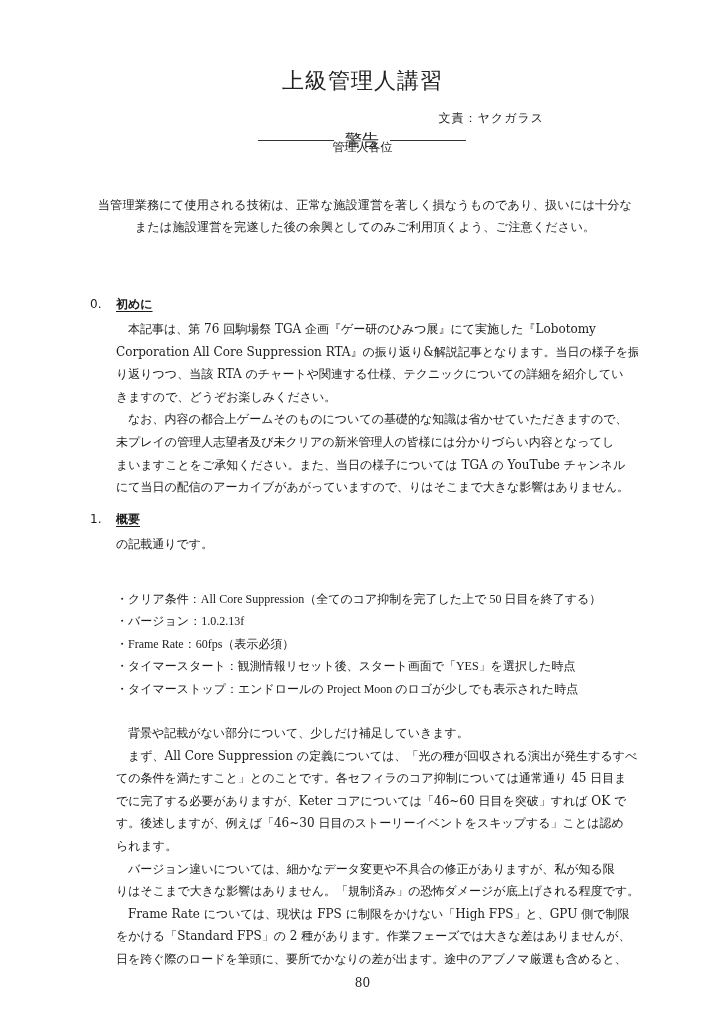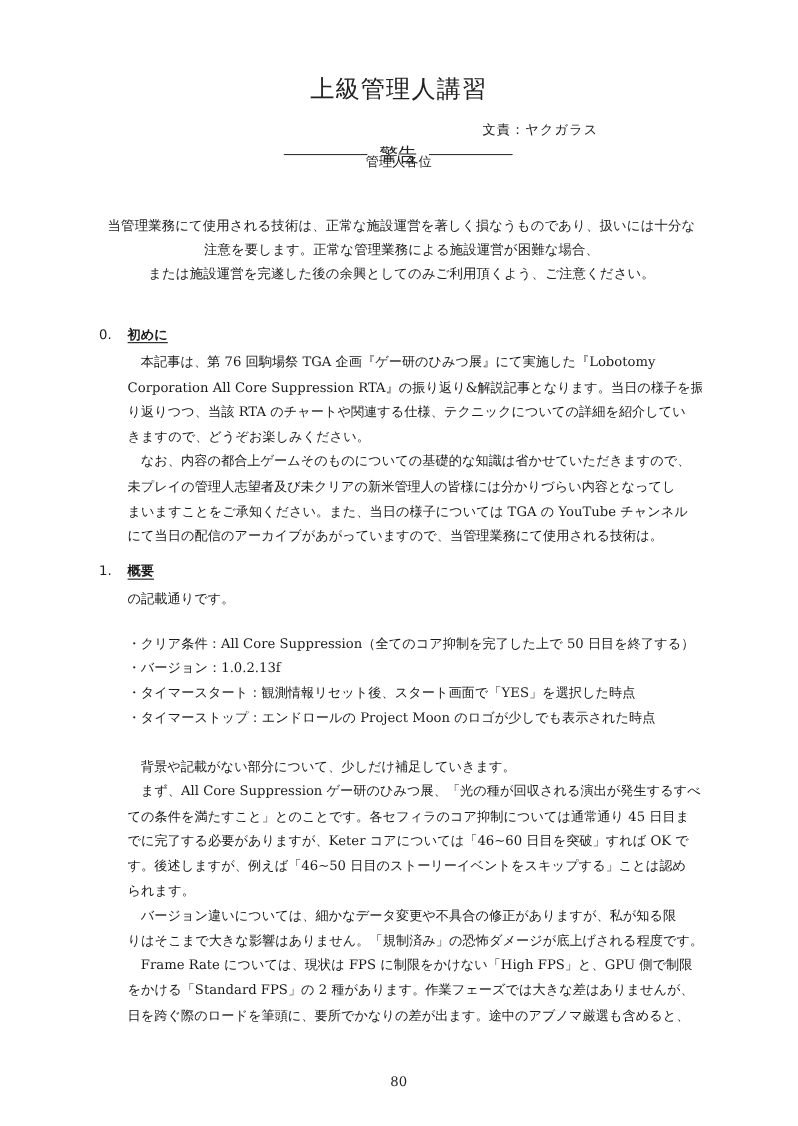--- a/index.html
+++ b/index.html
@@ -67,61 +67,61 @@
 
   <div class="warning-row">
     <span class="warning-line"></span>
     <span class="warning-label">警告</span>
     <span class="warning-line"></span>
   </div>
   <div class="addressee">管理人各位</div>
 
   <div class="notice">
     <div>当管理業務にて使用される技術は、正常な施設運営を著しく損なうものであり、扱いには十分な</div>
-    <div>注意を要します。正常な管理業務による施設運営が困難な場合、</div>
     <div>または施設運営を完遂した後の余興としてのみご利用頂くよう、ご注意ください。</div>
   </div>
 
   <div class="section" style="top:296px;">
     <div class="section-heading">
       <span class="sec-num">0.</span>
       <span class="sec-title">初めに</span>
     </div>
     <div class="para">
       <span class="line indent">本記事は、第 76 回駒場祭 TGA 企画『ゲー研のひみつ展』にて実施した『Lobotomy</span>
       <span class="line">Corporation All Core Suppression RTA』の振り返り&amp;解説記事となります。当日の様子を振</span>
       <span class="line">り返りつつ、当該 RTA のチャートや関連する仕様、テクニックについての詳細を紹介してい</span>
       <span class="line">きますので、どうぞお楽しみください。</span>
       <span class="line indent">なお、内容の都合上ゲームそのものについての基礎的な知識は省かせていただきますので、</span>
       <span class="line">未プレイの管理人志望者及び未クリアの新米管理人の皆様には分かりづらい内容となってし</span>
       <span class="line">まいますことをご承知ください。また、当日の様子については TGA の YouTube チャンネル</span>
-      <span class="line">にて当日の配信のアーカイブがあがっていますので、当管理業務にて使用される技術は。</span>
+      <span class="line">にて当日の配信のアーカイブがあがっていますので、りはそこまで大きな影響はありません。</span>
     </div>
   </div>
 
   <div class="section" style="top:511px;">
     <div class="section-heading">
       <span class="sec-num">1.</span>
       <span class="sec-title">概要</span>
     </div>
     <div class="para">
       <span class="line">の記載通りです。</span>
     </div>
-    <div class="bullets" style="margin-top:18px;">
+    <div class="bullets" style="margin-top:32px;font-family:Liberation Serif, serif;">
       <span class="bullet">・クリア条件：All Core Suppression（全てのコア抑制を完了した上で 50 日目を終了する）</span>
       <span class="bullet">・バージョン：1.0.2.13f</span>
+      <span class="bullet">・Frame Rate：60fps（表示必須）</span>
       <span class="bullet">・タイマースタート：観測情報リセット後、スタート画面で「YES」を選択した時点</span>
       <span class="bullet">・タイマーストップ：エンドロールの Project Moon のロゴが少しでも表示された時点</span>
     </div>
     <div class="para" style="margin-top:22px;">
       <span class="line indent">背景や記載がない部分について、少しだけ補足していきます。</span>
-      <span class="line indent">まず、All Core Suppression ゲー研のひみつ展、「光の種が回収される演出が発生するすべ</span>
+      <span class="line indent">まず、All Core Suppression の定義については、「光の種が回収される演出が発生するすべ</span>
       <span class="line">ての条件を満たすこと」とのことです。各セフィラのコア抑制については通常通り 45 日目ま</span>
       <span class="line">でに完了する必要がありますが、Keter コアについては「46~60 日目を突破」すれば OK で</span>
-      <span class="line">す。後述しますが、例えば「46~50 日目のストーリーイベントをスキップする」ことは認め</span>
+      <span class="line">す。後述しますが、例えば「46~30 日目のストーリーイベントをスキップする」ことは認め</span>
       <span class="line">られます。</span>
       <span class="line indent">バージョン違いについては、細かなデータ変更や不具合の修正がありますが、私が知る限</span>
       <span class="line">りはそこまで大きな影響はありません。「規制済み」の恐怖ダメージが底上げされる程度です。</span>
       <span class="line indent">Frame Rate については、現状は FPS に制限をかけない「High FPS」と、GPU 側で制限</span>
       <span class="line">をかける「Standard FPS」の 2 種があります。作業フェーズでは大きな差はありませんが、</span>
       <span class="line">日を跨ぐ際のロードを筆頭に、要所でかなりの差が出ます。途中のアブノマ厳選も含めると、</span>
     </div>
   </div>
 
   <div class="page-number">80</div>

